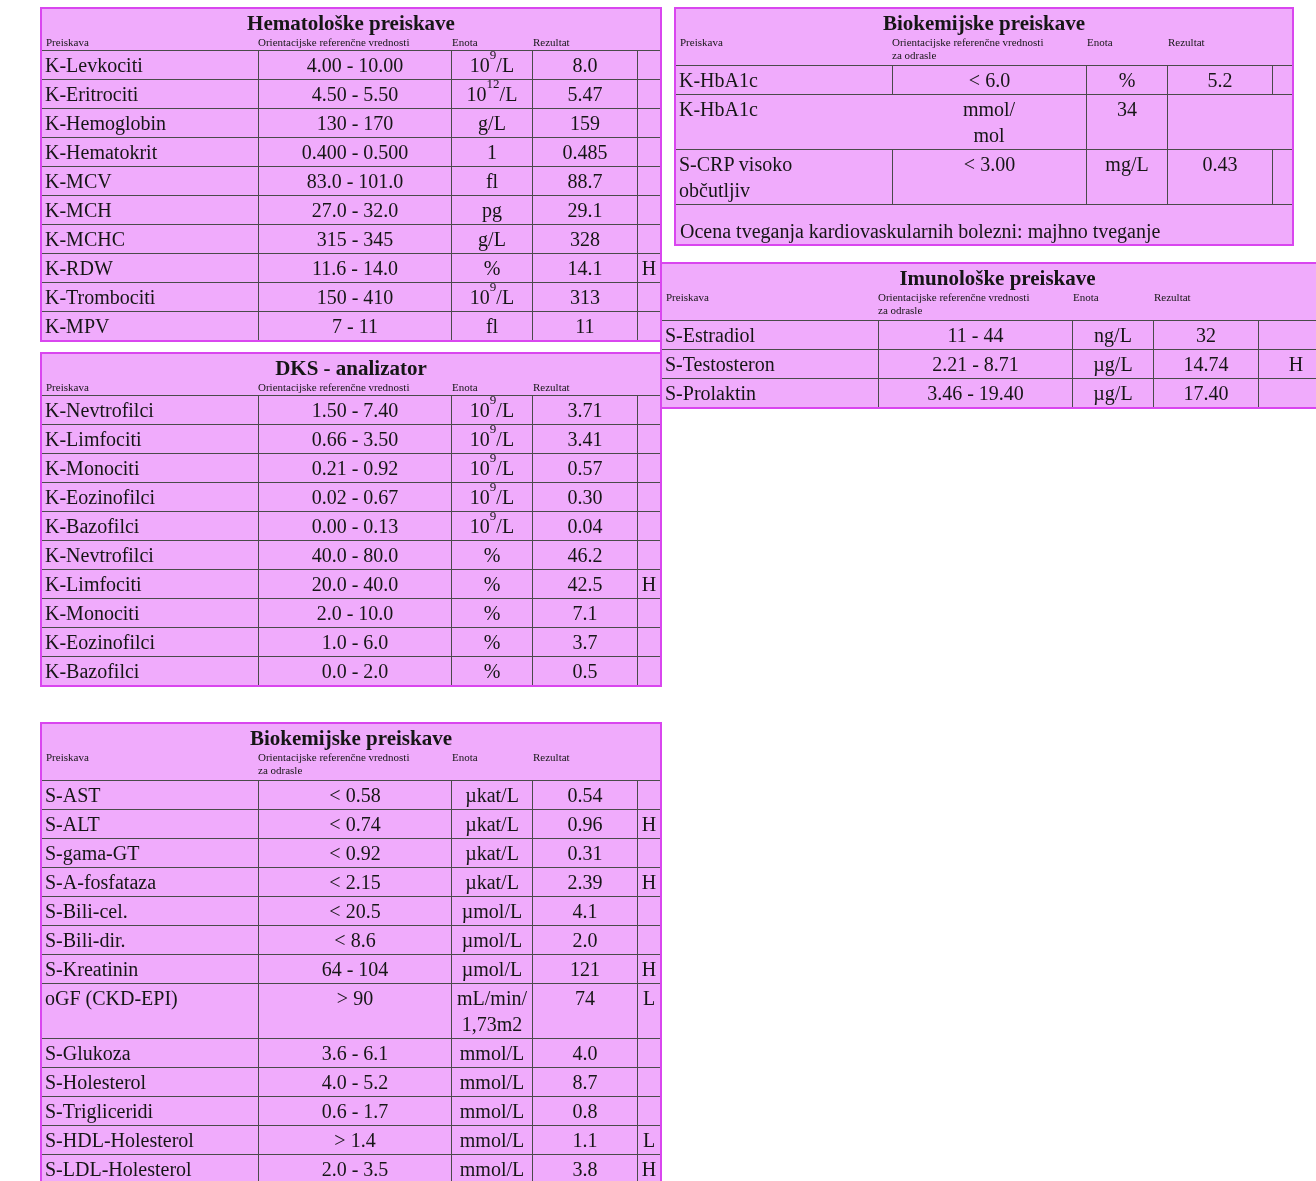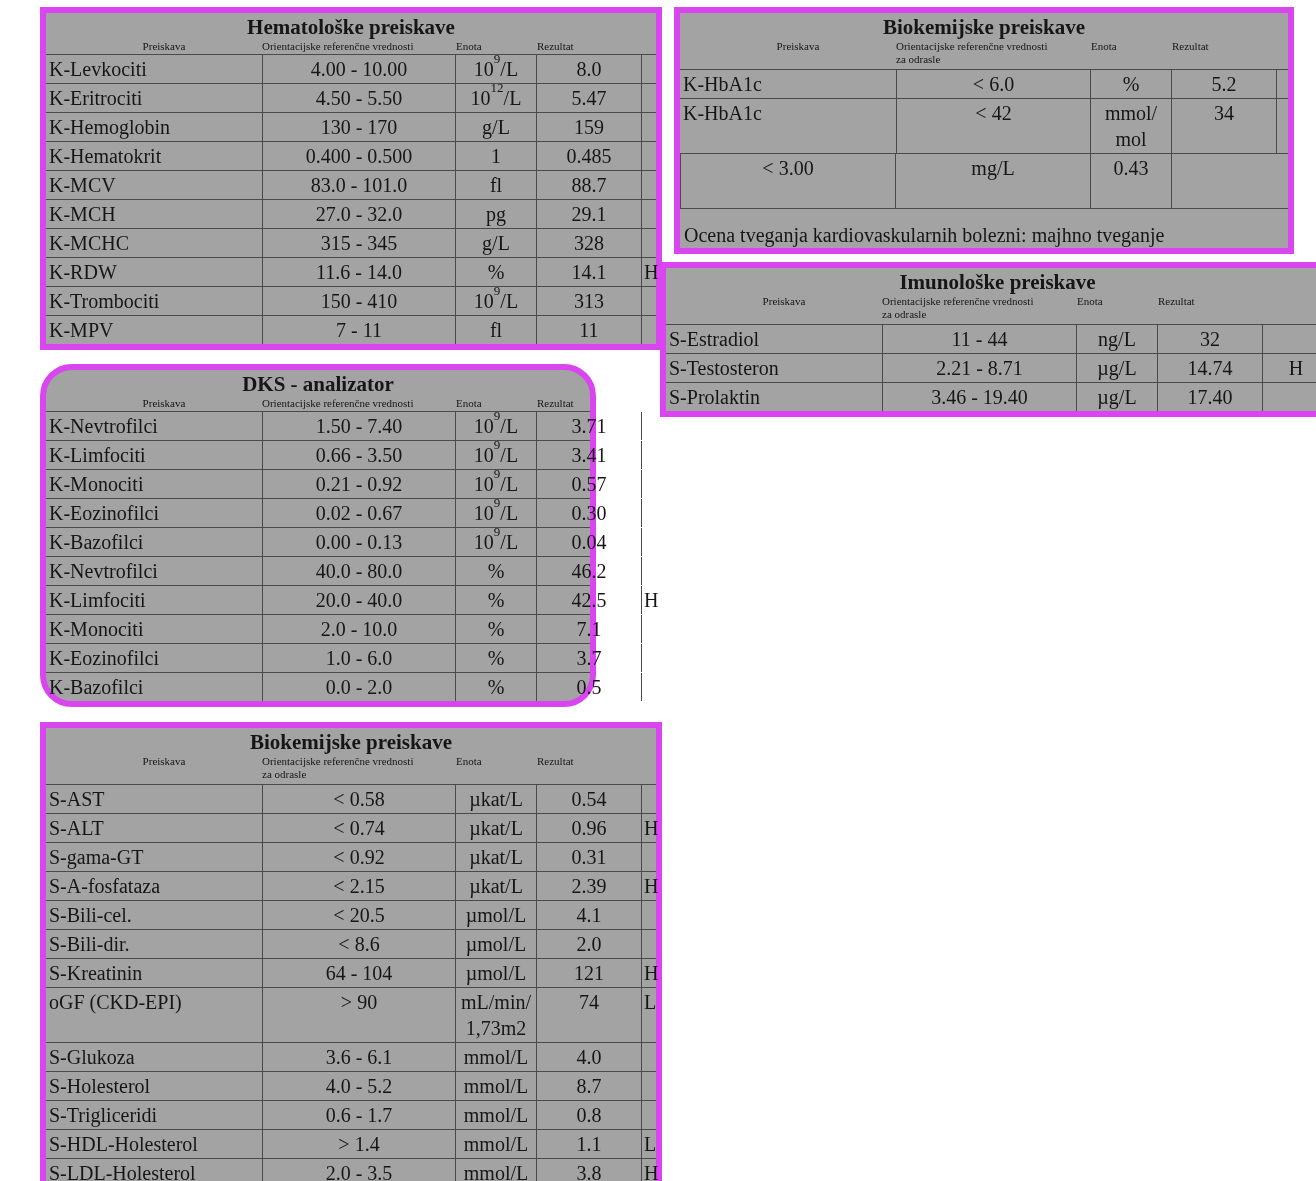--- a/index.html
+++ b/index.html
@@ -3,42 +3,42 @@
 <meta charset="utf-8">
 <style>
   html,body{margin:0;padding:0;}
   body{
     width:1316px;height:1181px;position:relative;overflow:hidden;
     background:#ffffff;color:#161616;
     font-family:"Liberation Serif","DejaVu Serif",serif;
   }
   .lab-table{
     position:absolute;
-    background:#a3a3a3;
-    border:6px solid #d946ef;
+    background:#f0abfc;
+    border:2px solid #d946ef;
     box-sizing:border-box;
   }
   .pos-hematoloske{left:40px;top:7px;width:622px;}
-  .pos-dks{left:40px;top:364px;width:556px;border-radius:32px;}
+  .pos-dks{left:40px;top:352px;width:622px;}
   .pos-biokem-left{left:40px;top:722px;width:622px;}
   .pos-biokem-right{left:674px;top:7px;width:620px;}
   .pos-imunoloske{left:660px;top:262px;width:675px;}
 
   .thead{height:41px;position:relative;}
   .has-note .thead{height:56px;}
   .ttitle{
     text-align:center;font-weight:bold;font-size:21px;line-height:25px;
     padding-top:2px;white-space:nowrap;
   }
   .labels{display:grid;align-items:start;}
   .lab{
     font-size:11px;line-height:13px;
     white-space:nowrap;overflow:visible;
   }
-  .lab.c-name{text-align:center;padding-left:20px;}
+  .lab.c-name{text-align:left;padding-left:4px;}
 
   .trow{display:grid;border-top:1px solid #4a4a4a;min-height:28px;}
   .trow.tall{min-height:54px;}
   .side-left .labels,.side-left .trow{grid-template-columns:216px 194px 81px 105px 1fr;}
   .side-right .labels,.side-right .trow{grid-template-columns:216px 195px 81px 105px 1fr;}
 
   .cell{
     font-size:20px;line-height:26px;padding:1px 2px 0 2px;
     text-align:center;white-space:pre-line;box-sizing:border-box;
   }
@@ -341,27 +341,28 @@
     </div>
     <div class="trow">
       <div class="cell c-name">K-HbA1c</div>
       <div class="cell c-ref">&lt; 6.0</div>
       <div class="cell c-enota">%</div>
       <div class="cell c-rez">5.2</div>
       <div class="cell c-flag"></div>
     </div>
     <div class="trow tall">
       <div class="cell c-name">K-HbA1c</div>
-      <div class="cell c-ref">&lt; 42</div>
       <div class="cell c-enota">mmol/
 mol</div>
       <div class="cell c-rez">34</div>
       <div class="cell c-flag"></div>
     </div>
     <div class="trow tall">
+      <div class="cell c-name">S-CRP visoko
+občutljiv</div>
       <div class="cell c-ref">&lt; 3.00</div>
       <div class="cell c-enota">mg/L</div>
       <div class="cell c-rez">0.43</div>
       <div class="cell c-flag"></div>
     </div>
     <div class="tfooter">Ocena tveganja kardiovaskularnih bolezni: majhno tveganje</div>
   </div>
 
 <div class="lab-table side-right has-note pos-imunoloske">
     <div class="thead">

